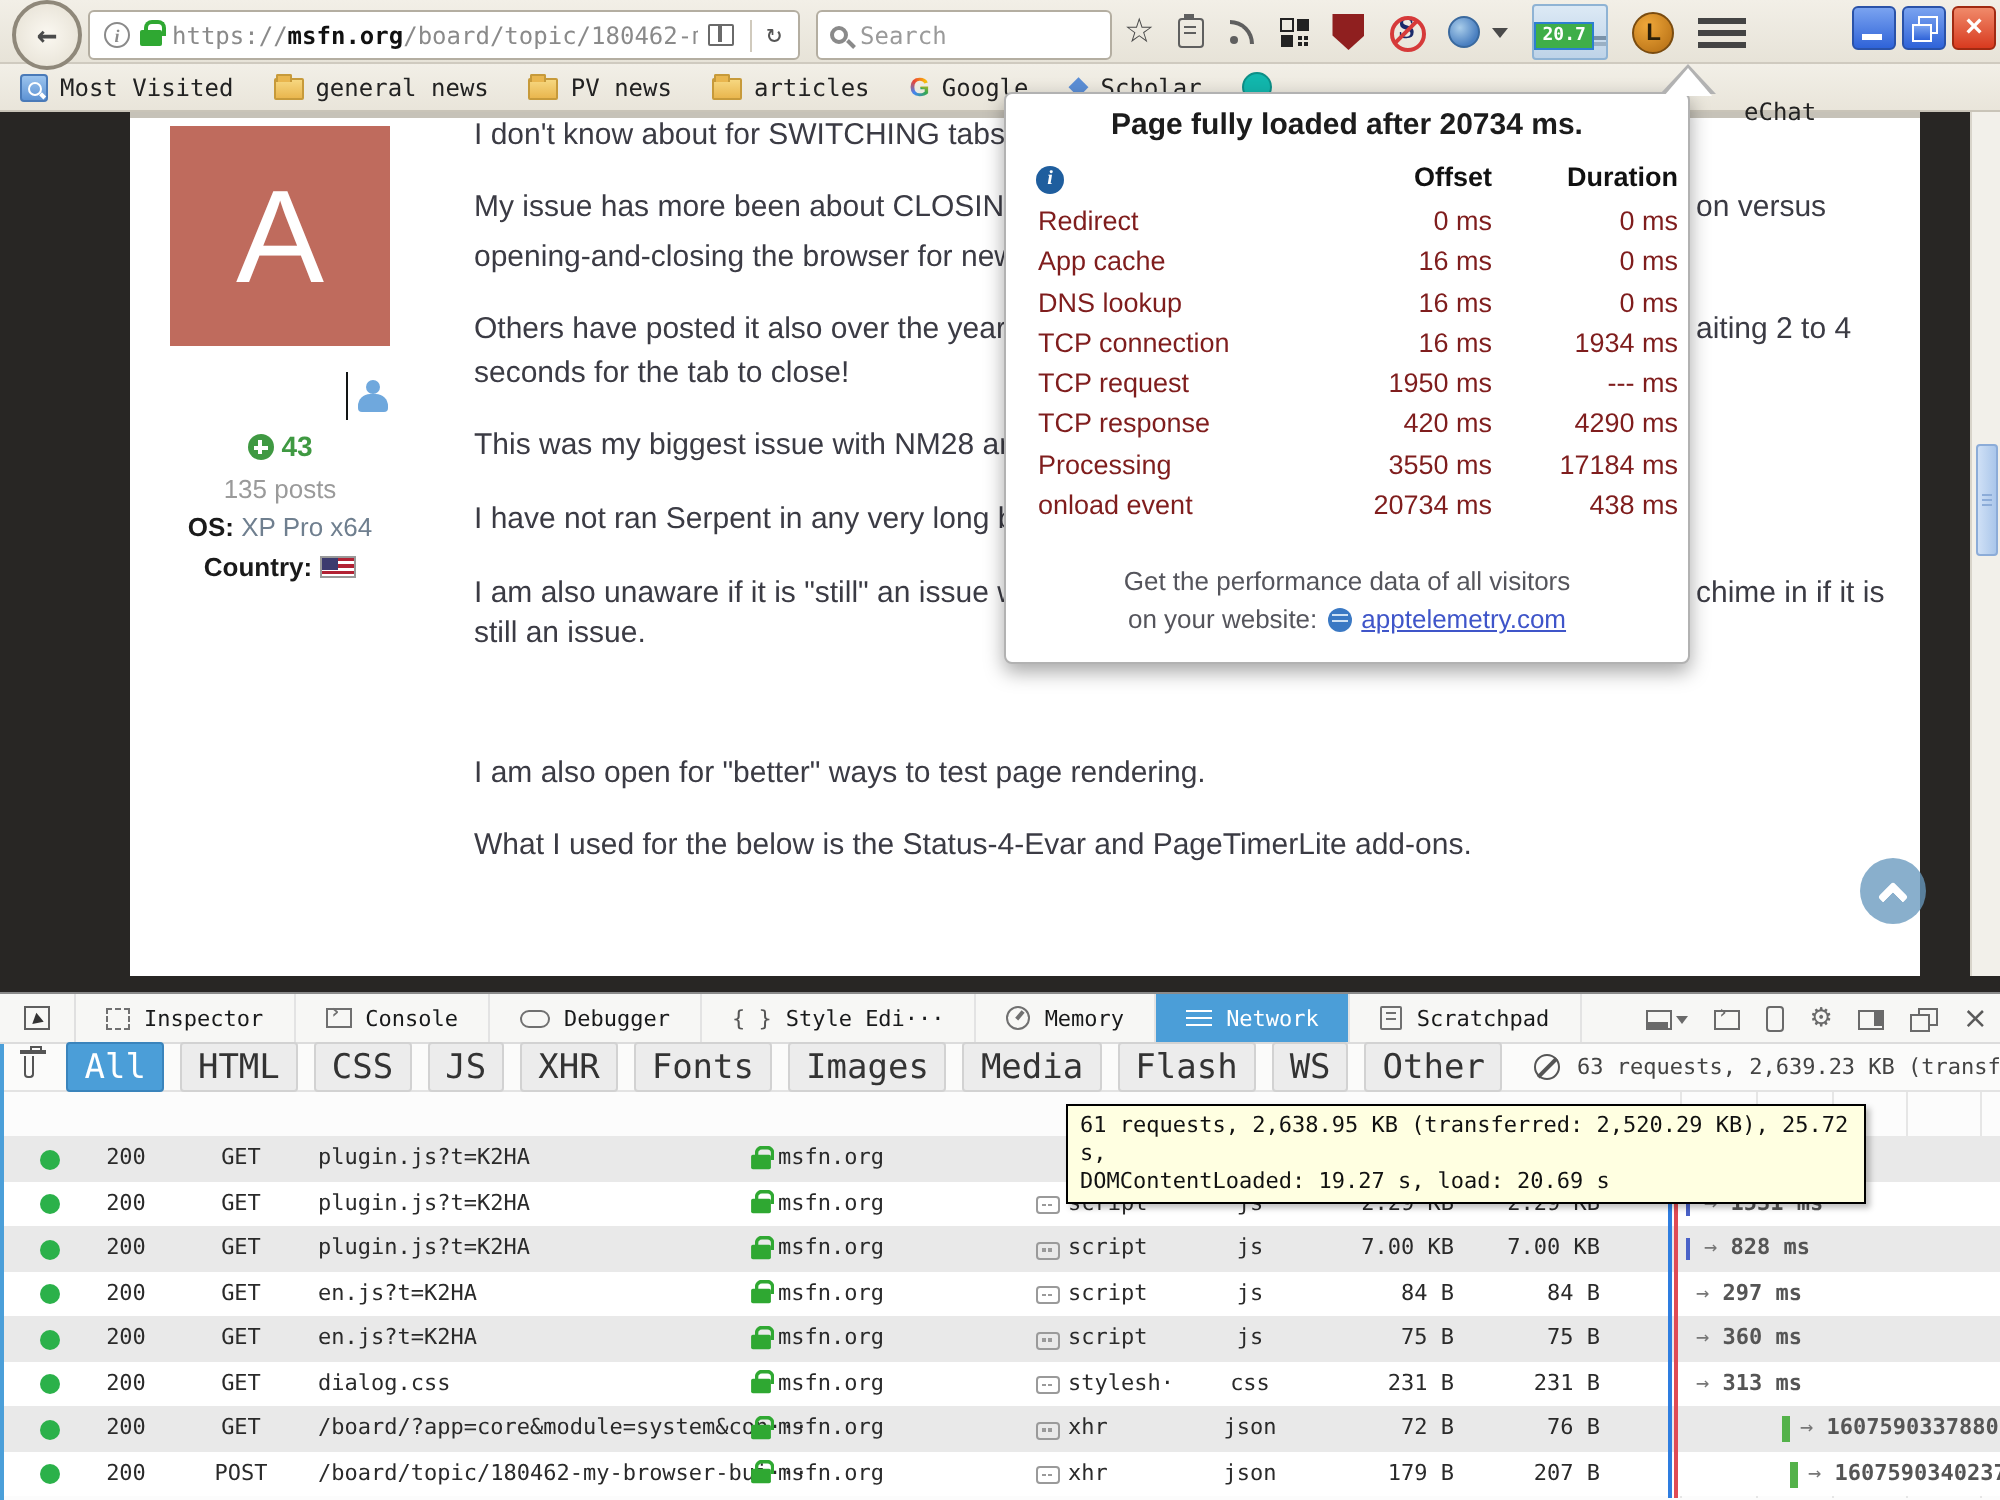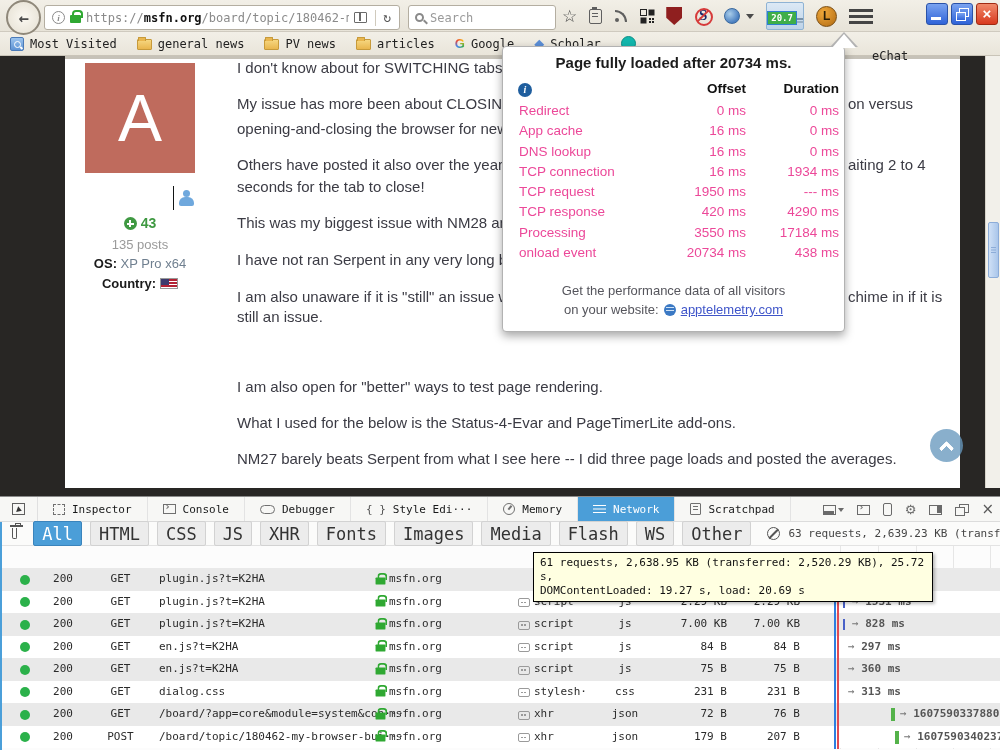--- a/index.html
+++ b/index.html
@@ -132,21 +132,21 @@
     border-left:12.5px solid transparent; border-right:12.5px solid transparent; border-bottom:14px solid #fff; }
   .popup-title { position:absolute; left:0; top:7px; width:100%; text-align:center;
     font:bold 15px "Liberation Sans",sans-serif; color:#1c1c1c; }
   .phead { position:absolute; top:34px; left:0; right:0; height:20px; }
   .phead .icon-iblue { position:absolute; left:15px; top:2px; width:14px; height:14px; border-radius:50%; background:#1f5e9e;
     color:#fff; font:italic bold 10px "Liberation Serif",serif; text-align:center; line-height:14px; }
   .phead .ph-off, .prow .p-off { position:absolute; left:140px; width:103px; text-align:right; }
   .phead .ph-dur, .prow .p-dur { position:absolute; left:246px; width:90px; text-align:right; }
   .phead span { font:bold 13.5px "Liberation Sans",sans-serif; color:#111; }
   .popup-table { position:absolute; left:0; top:56px; right:0; }
-  .prow { position:relative; height:20.3px; font:13.5px "Liberation Sans",sans-serif; color:#ec4899; }
+  .prow { position:relative; height:20.3px; font:13.5px "Liberation Sans",sans-serif; color:#7f1d1d; }
   .prow .p-label { position:absolute; left:16px; }
   .popup-footer { position:absolute; left:0; top:236px; width:100%; text-align:center; font:13px "Liberation Sans",sans-serif; color:#55555c; }
   .popup-footer .row2 { margin-top:4px; display:flex; align-items:center; justify-content:center; gap:5px; }
   .icon-telemetry { display:inline-block; width:12px; height:12px; border-radius:50%; background:#3b79c4; position:relative; }
   .icon-telemetry::before { content:""; position:absolute; left:2px; top:3px; width:8px; height:1.5px; background:#cfe2f5; box-shadow:0 3px 0 #cfe2f5; }
   .popup-footer a { color:#3f55c9; text-decoration:underline; }
 
   
   #devtools { position:absolute; left:0; top:496px; width:1000px; height:254px; background:#fcfcfc;
     border-top:1px solid #8a8a8a; font-family:"DejaVu Sans Mono",monospace; }
@@ -319,21 +319,20 @@
     <span class="post-line" style="top:119px">seconds for the tab to close!</span>
     <span class="post-line" style="top:155px">This was my biggest issue with NM28 and it i</span>
     <span class="post-line" style="top:192px">I have not ran Serpent in any very long bro</span>
     <span class="post-line" style="top:229px">I am also unaware if it is "still" an issue with N</span>
     <span class="post-line" style="top:249px">still an issue.</span>
     <span class="post-frag" style="top:36px">on versus</span>
     <span class="post-frag" style="top:97px">aiting 2 to 4</span>
     <span class="post-frag" style="top:229px">chime in if it is</span>
     <span class="post-line" style="top:319px">I am also open for "better" ways to test page rendering.</span>
     <span class="post-line" style="top:355px">What I used for the below is the Status-4-Evar and PageTimerLite add-ons.</span>
-    <span class="post-line" style="top:391px">NM27 barely beats Serpent from what I see here  --  I did three page loads and posted the averages.</span>
 
     <div class="scrolltop">
         <span class="chev-up"></span>
       </div>
   </div>
   <div class="vscroll">
       <div class="vthumb"></div>
     </div>
 </div>
 

